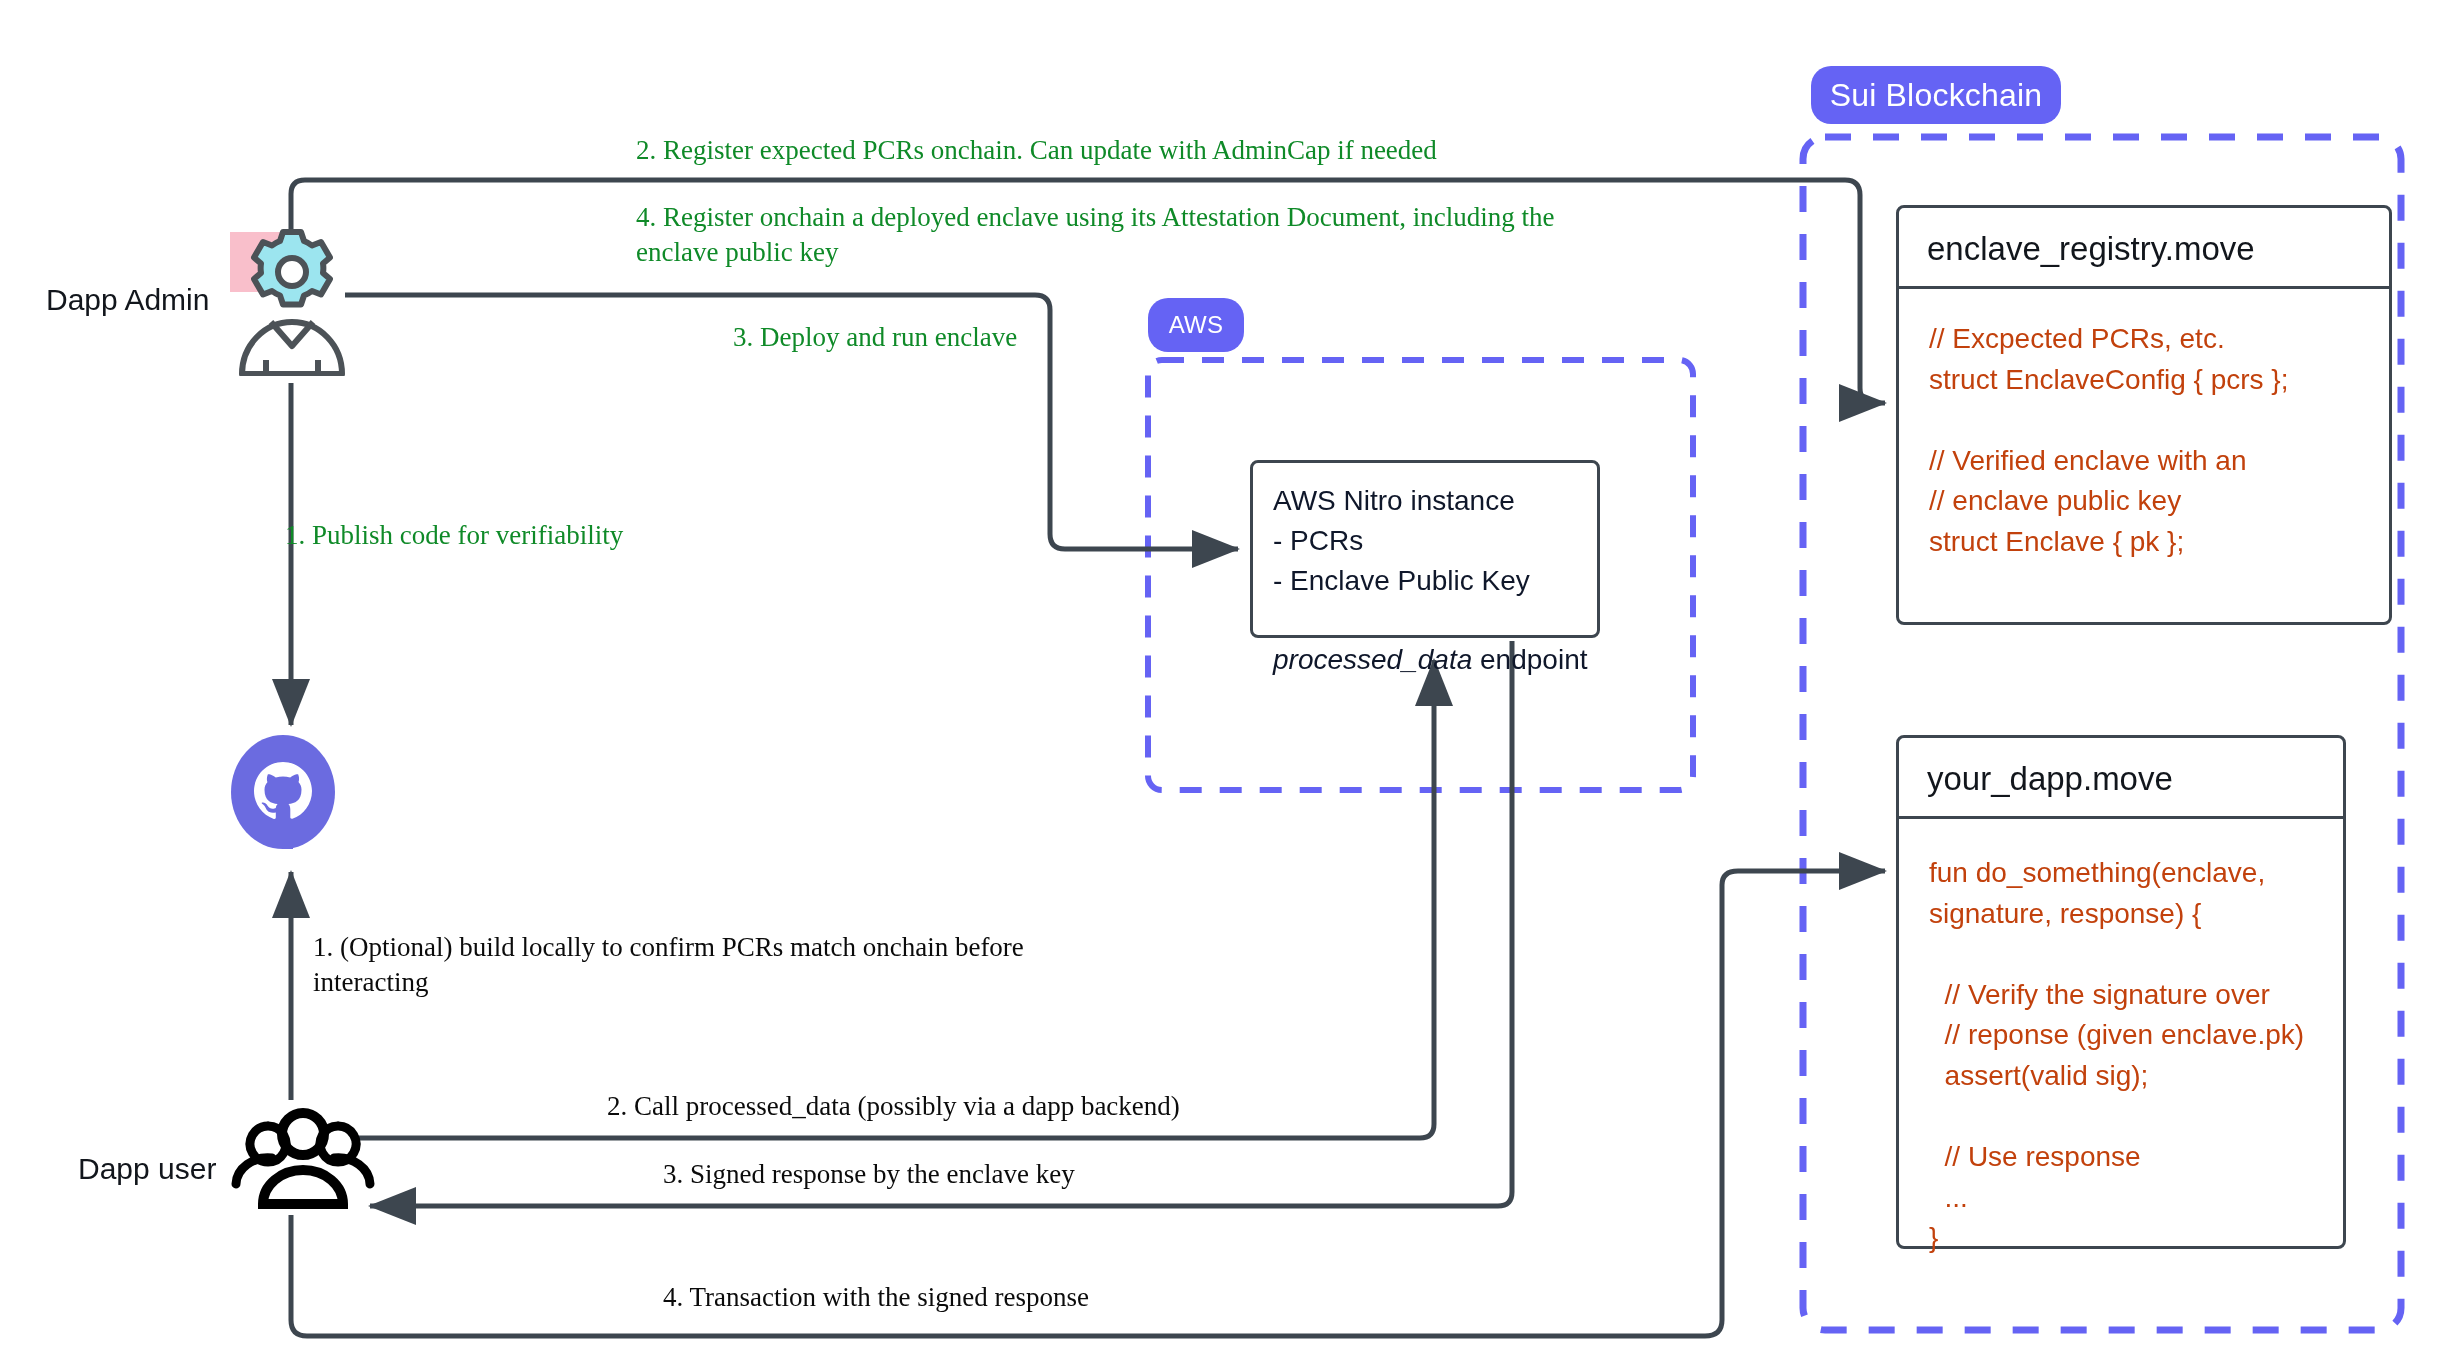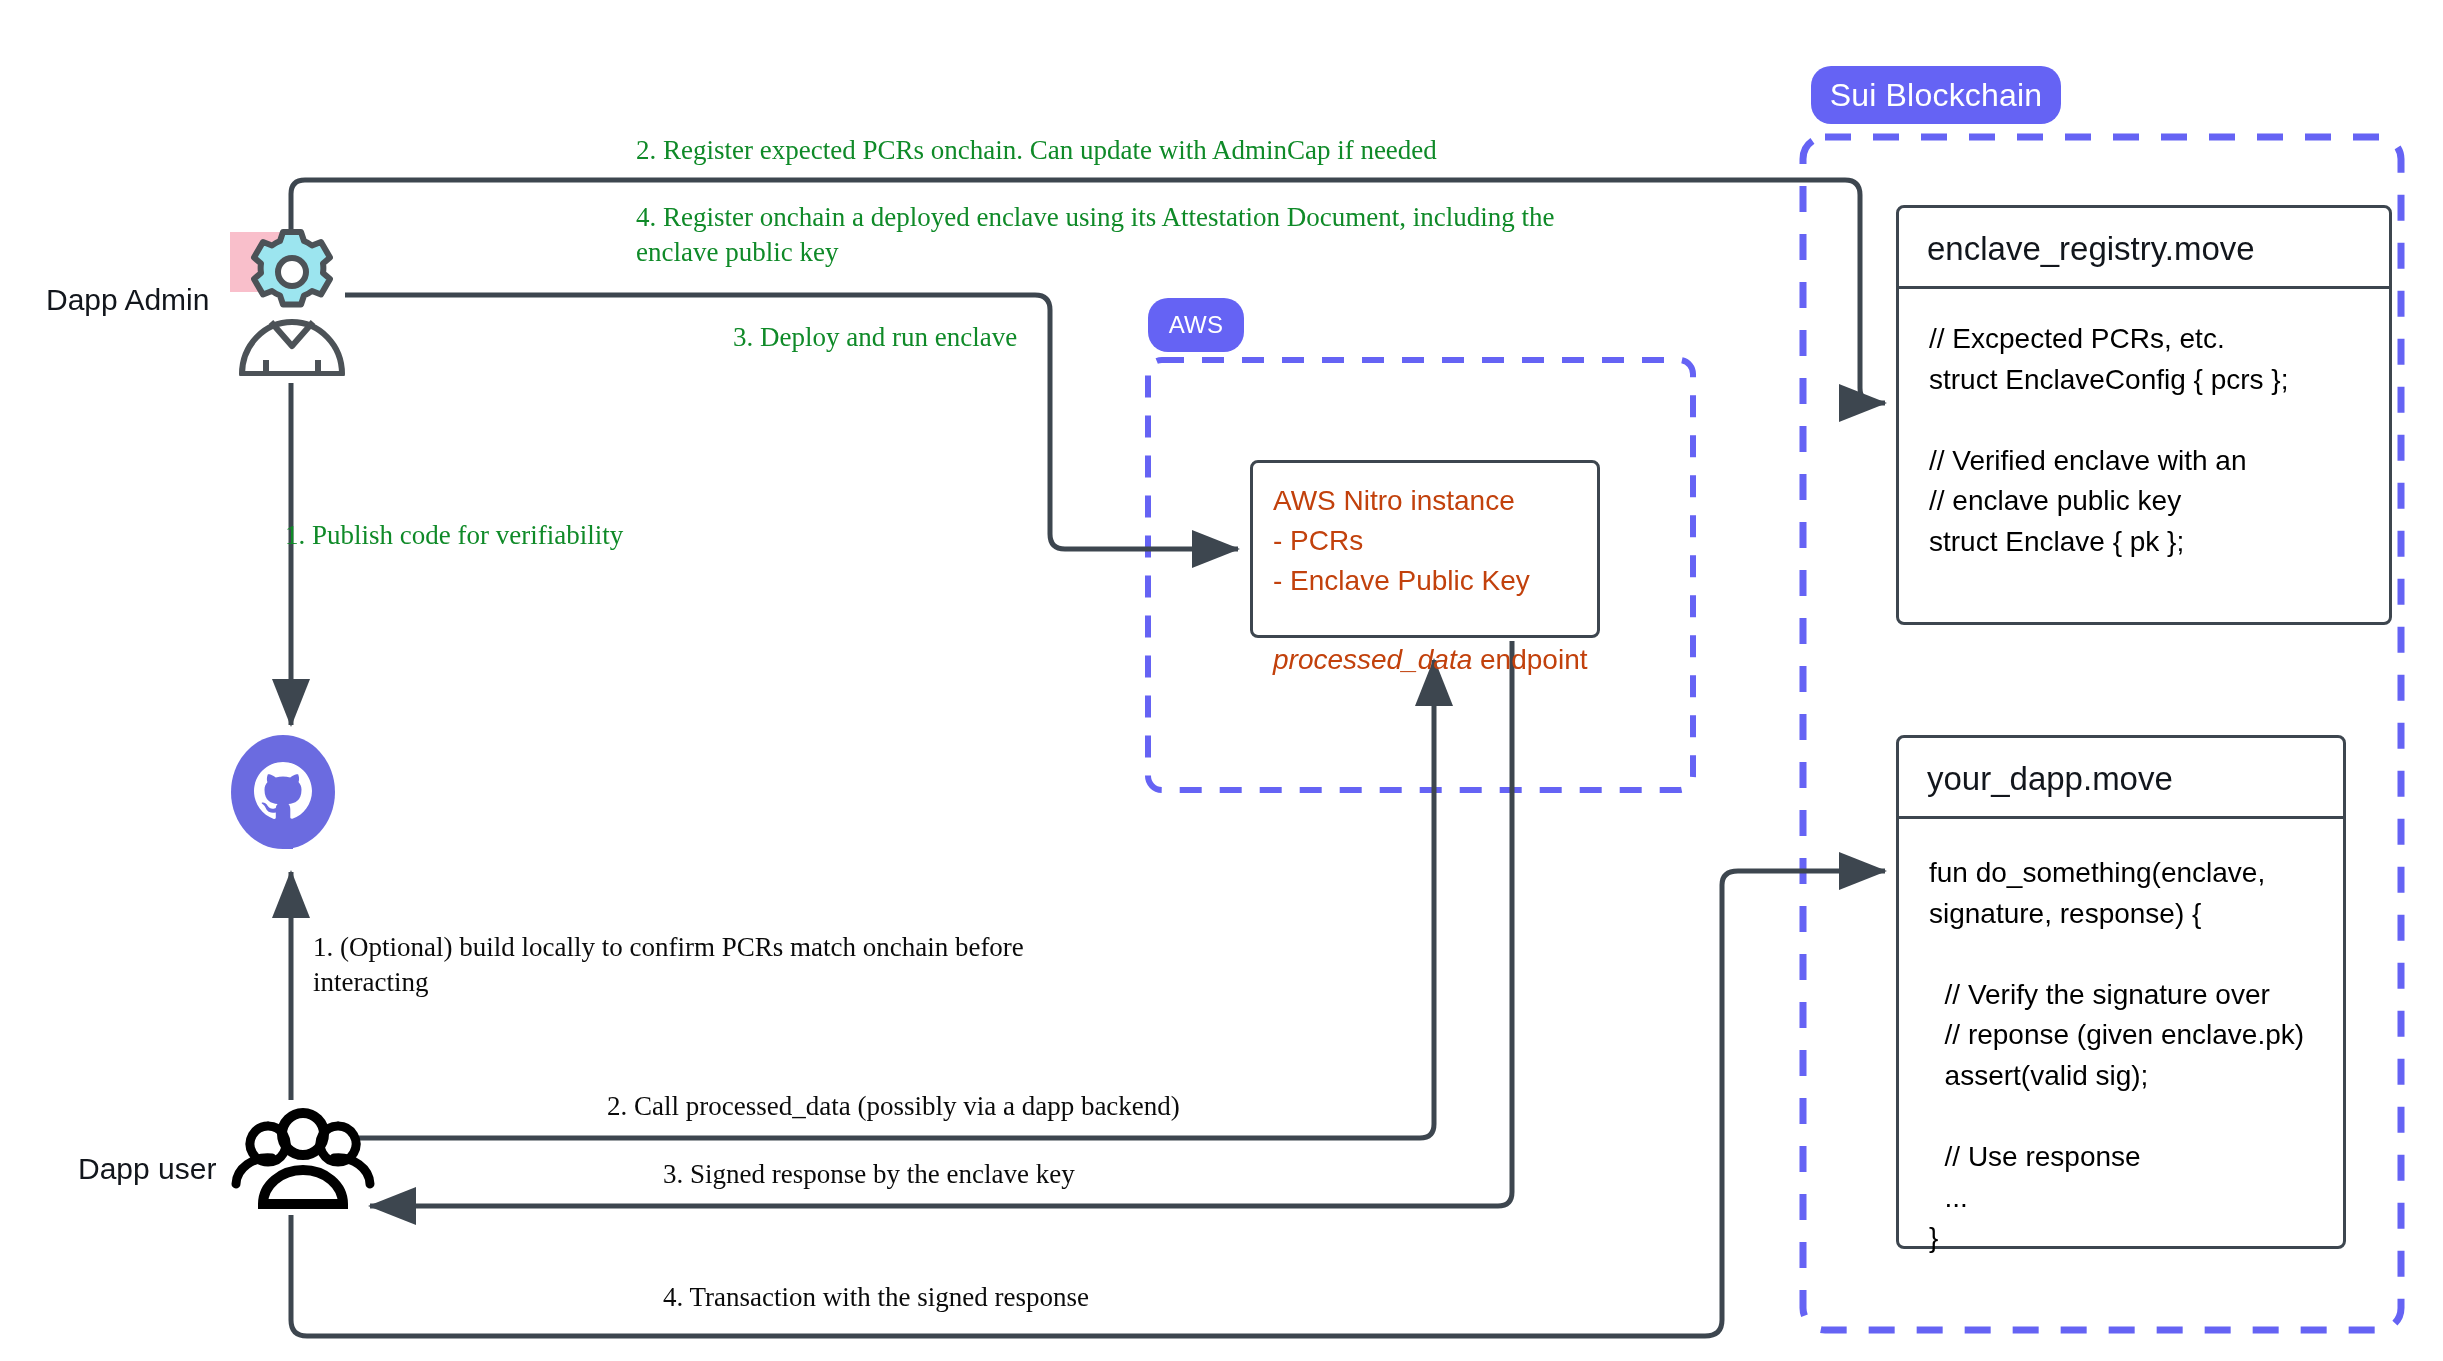--- a/index.html
+++ b/index.html
@@ -29,33 +29,33 @@
   }
   .codebox .hdr{
     font-size:33px;color:#12161c;
     padding:22px 0 18px 28px;
     border-bottom:3px solid #3d464f;
     font-family:"Liberation Sans",sans-serif;
     white-space:nowrap;
   }
   .codebox .body{
     padding:30px 0 0 30px;
-    font-size:28px;line-height:1.45;color:#000000;
+    font-size:28px;line-height:1.45;color:#c2410c;
     white-space:pre;
     font-family:"Liberation Sans",sans-serif;
   }
   #box-registry{left:1896px;top:205px;width:496px;height:420px;}
   #box-dapp{left:1896px;top:735px;width:450px;height:514px;}
   #box-dapp .body{padding-top:34px;}
 
   #box-nitro{
     position:absolute;left:1250px;top:460px;width:350px;height:178px;
     background:#fff;border:3px solid #3d464f;border-radius:8px;box-sizing:border-box;
     padding:18px 0 0 20px;
-    font-size:28px;line-height:1.42;color:#c2410c;
+    font-size:28px;line-height:1.42;color:#0f172a;
     font-family:"Liberation Sans",sans-serif;
     white-space:pre;
   }
   #box-nitro .ital{font-style:italic;}
 
   
   .actorlabel{
     position:absolute;font-size:30px;color:#12161c;
     font-family:"Liberation Sans",sans-serif;white-space:nowrap;
   }

